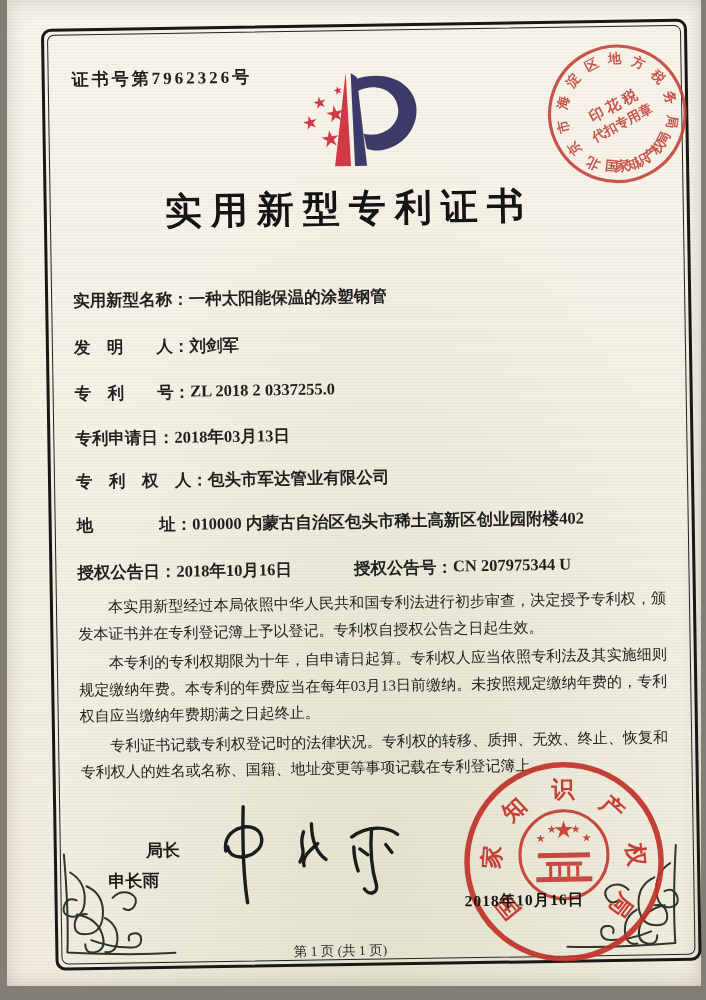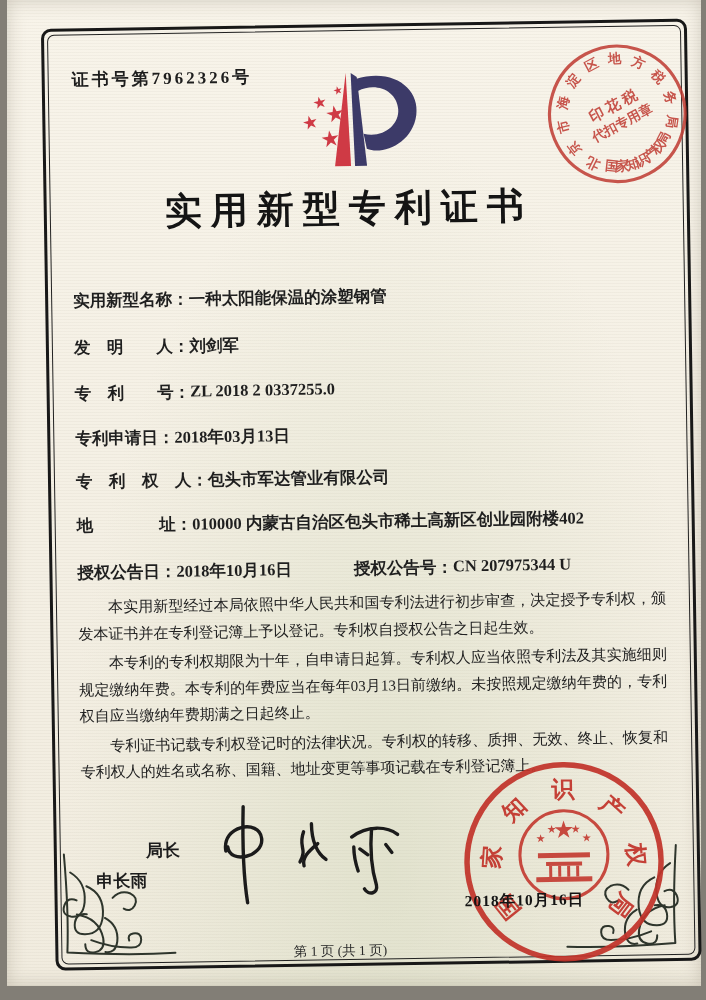--- a/index.html
+++ b/index.html
@@ -34,21 +34,21 @@
   .field-row{position:absolute;left:70px;display:flex;font-size:16.5px;font-weight:600;color:#1f1f1f;}
   .field-row .lbl{white-space:pre;}
   .field-row .val{white-space:pre;}
   .fr0{top:286px}.fr1{top:333px}.fr2{top:379px}.fr3{top:424px}.fr4{top:467px}.fr5{top:511px}
   .grant-row{position:absolute;left:70px;top:558px;display:flex;font-size:16.5px;font-weight:600;color:#1f1f1f;}
   .grant-row .pair{display:flex;white-space:pre;}
   .grant-row .pair+.pair{margin-left:62px;}
   .paras{position:absolute;left:70px;top:590px;width:588px;color:#222;}
   .paras p{margin:0 0 3px 0;text-indent:2em;font-size:15px;line-height:26.5px;text-align:justify;}
   .signoff-title{position:absolute;left:88px;top:836px;font-size:17px;font-weight:600;color:#1c1c1c;margin-left:46px;}
-  .signoff-name{position:absolute;left:84px;top:866px;font-size:17px;font-weight:600;color:#1c1c1c;}
+  .signoff-name{position:absolute;left:96px;top:866px;font-size:17px;font-weight:600;color:#1c1c1c;}
   .signature{position:absolute;left:172px;top:796px;}
   .big-seal{position:absolute;left:447px;top:760px;opacity:0.93;}
   .seal-date{position:absolute;left:452px;top:893px;font-size:15.5px;font-weight:600;letter-spacing:1px;color:#141414;z-index:5;}
   .footer{position:absolute;left:0;right:40px;top:942px;text-align:center;font-size:13.5px;color:#2a2a2a;}
   .tax-seal{position:absolute;left:543px;top:44px;transform:rotate(-27deg);opacity:0.85;}
   .ornament{position:absolute;bottom:28px;}
   .orn-left{left:44px;}
   .orn-right{right:22px;transform:scaleX(-1);}
   
   .seal-char{font-size:23px;font-weight:700;fill:#c2342b;text-anchor:middle;dominant-baseline:middle;

